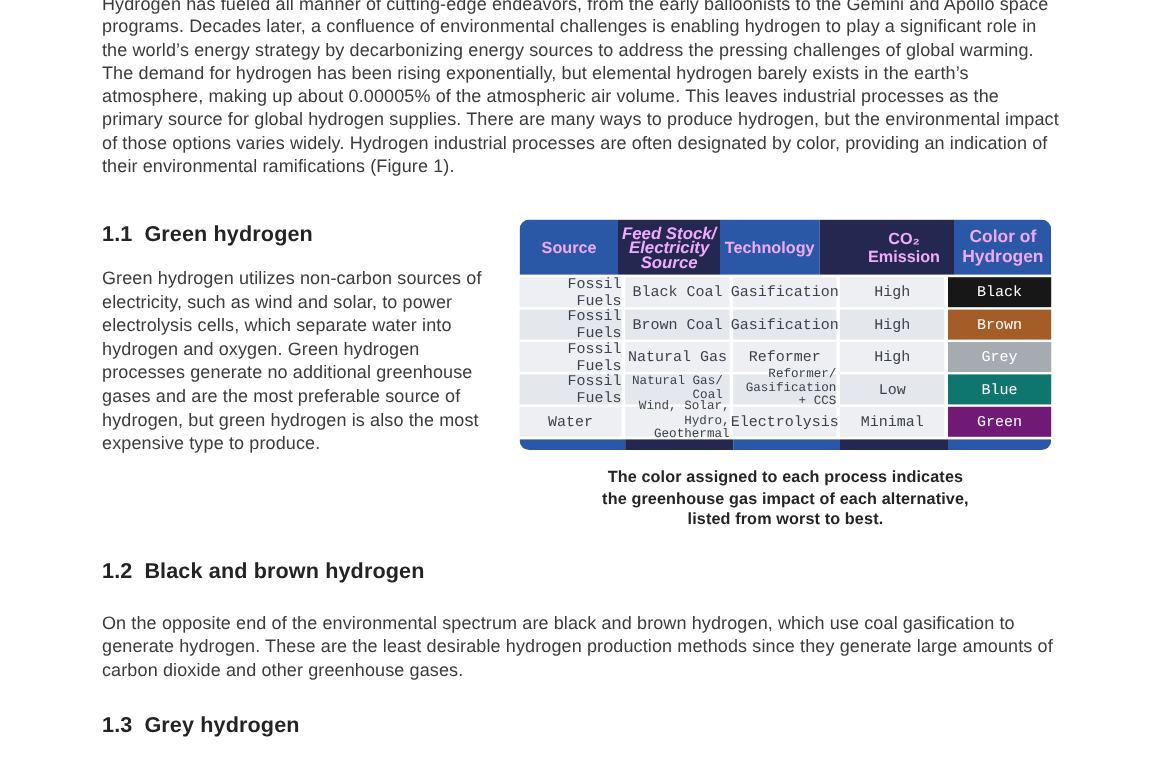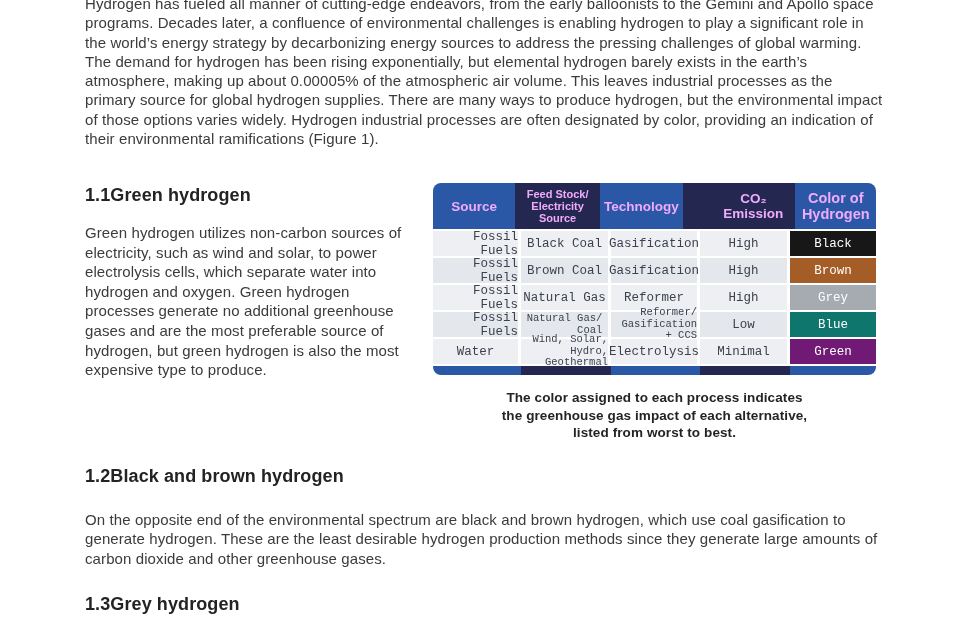--- a/index.html
+++ b/index.html
@@ -15,33 +15,33 @@
   #intro{top:-6px;left:85px;width:800px;}
   #body-1-1{top:223px;left:85px;width:332px;line-height:19.6px;}
   #body-1-2{top:510px;left:85px;width:800px;}
   .h-section{
     position:absolute;left:85px;font-size:18px;font-weight:bold;color:#232323;
     letter-spacing:.1px;
   }
   #h-1-1{top:185px;}
   #h-1-2{top:466px;}
   #h-1-3{top:594px;}
-  .h-num{}
+  .h-num{margin-right:10px;}
 
   
   #figtable{position:absolute;left:433px;top:183px;width:443px;}
   .thead{display:flex;height:46px;border-radius:8px 8px 0 0;overflow:hidden;}
   .th{
     color:#f0abfc;font-weight:bold;display:flex;align-items:center;justify-content:center;
     text-align:center;font-size:13.5px;white-space:pre-line;line-height:15px;
   }
   .th.w1{width:88px;}.th.w2{width:90px;}.th.w3{width:89px;}.th.w4{width:90px;padding-left:28px;}.th.w5{width:86px;}
   .bg-blue{background:#2a57a6;}
   .bg-navy{background:#242850;}
-  .th.small{font-size:11px;line-height:12px;}
+  .th.small{font-size:14px;line-height:12px;font-style:italic;}
   .th.big{font-size:14.5px;line-height:16px;}
   .tr{display:flex;gap:3px;margin-top:2px;}
   .td{
     background:#edeff2;height:25px;display:flex;align-items:center;justify-content:center;
     text-align:right;font-size:12.5px;color:#3c414d;white-space:pre-line;font-family:Liberation Mono, monospace;
   }
   .tr.alt .td{background:#e4e7ec;}
   .td.c1{width:85px;}.td.c2{width:87px;}.td.c3{width:86px;}.td.c4{width:87px;}.td.c5{width:86px;}
   .td.small{font-size:10.5px;line-height:11.5px;}
   .td.color-cell{color:#ffffff;}

